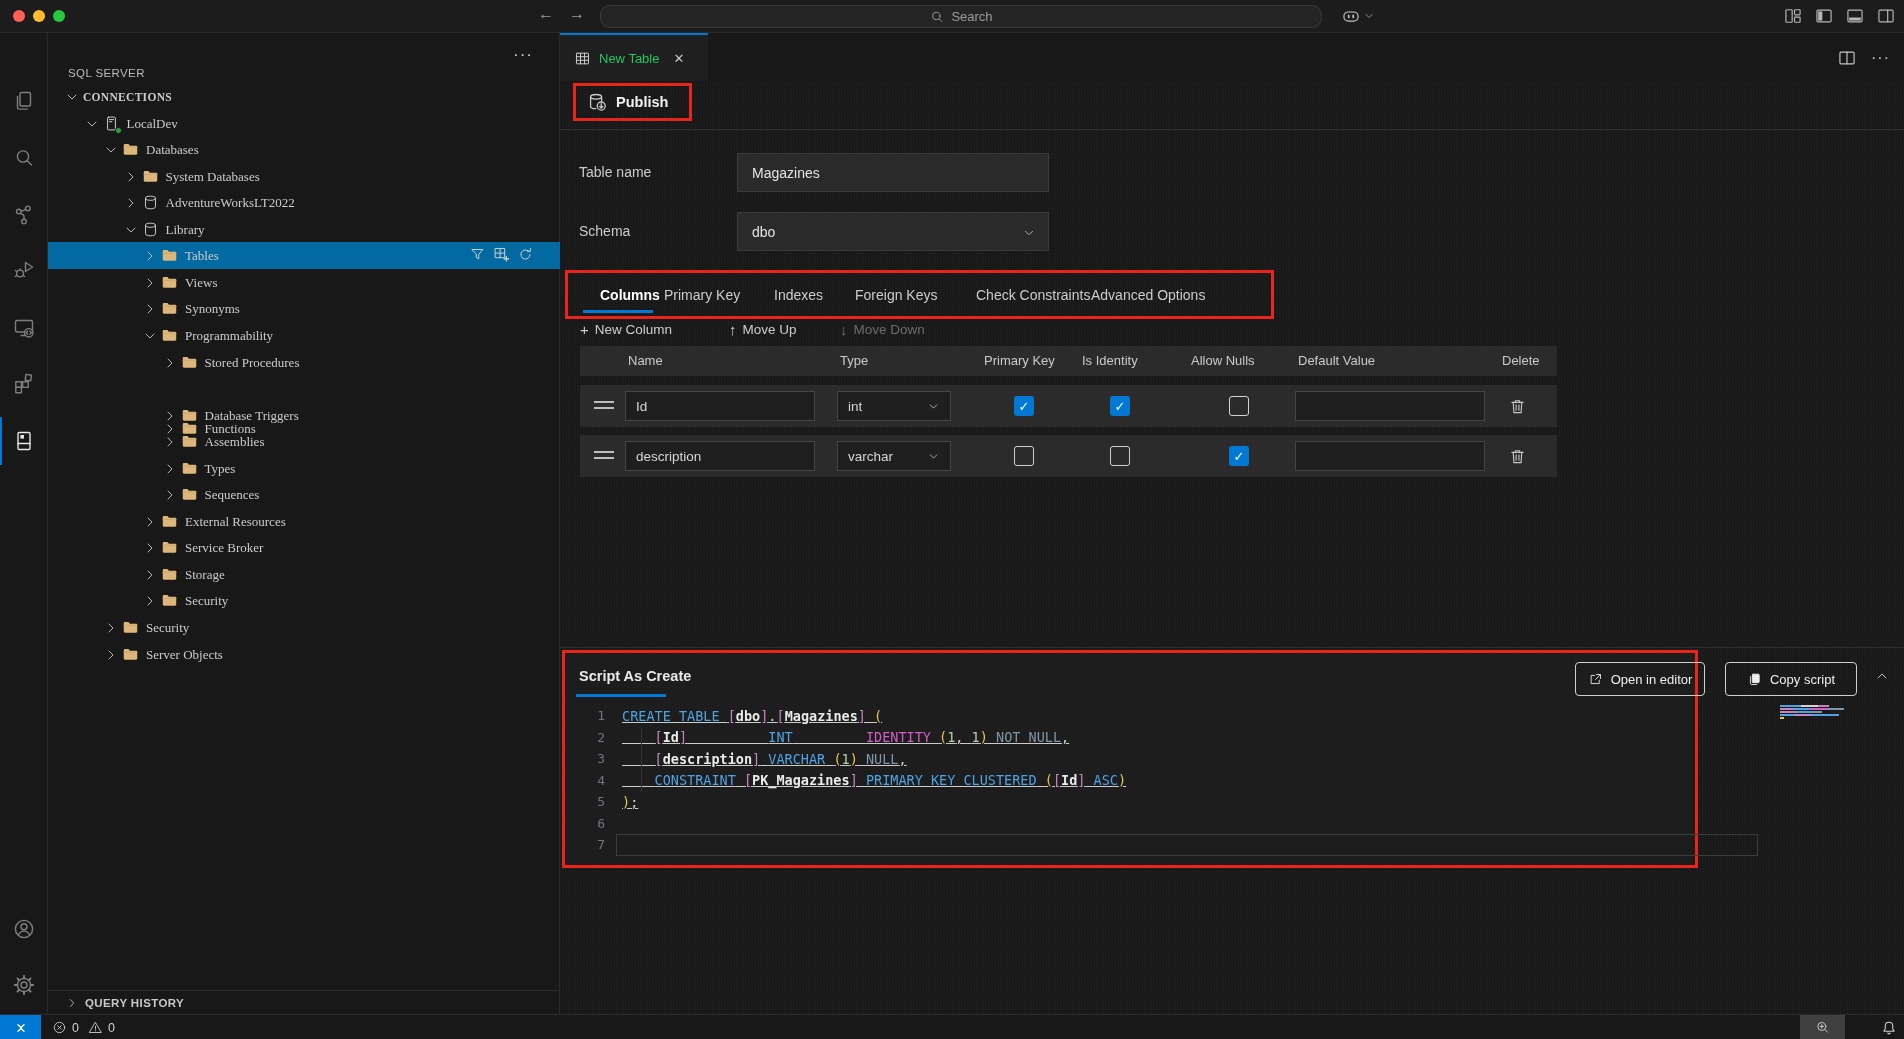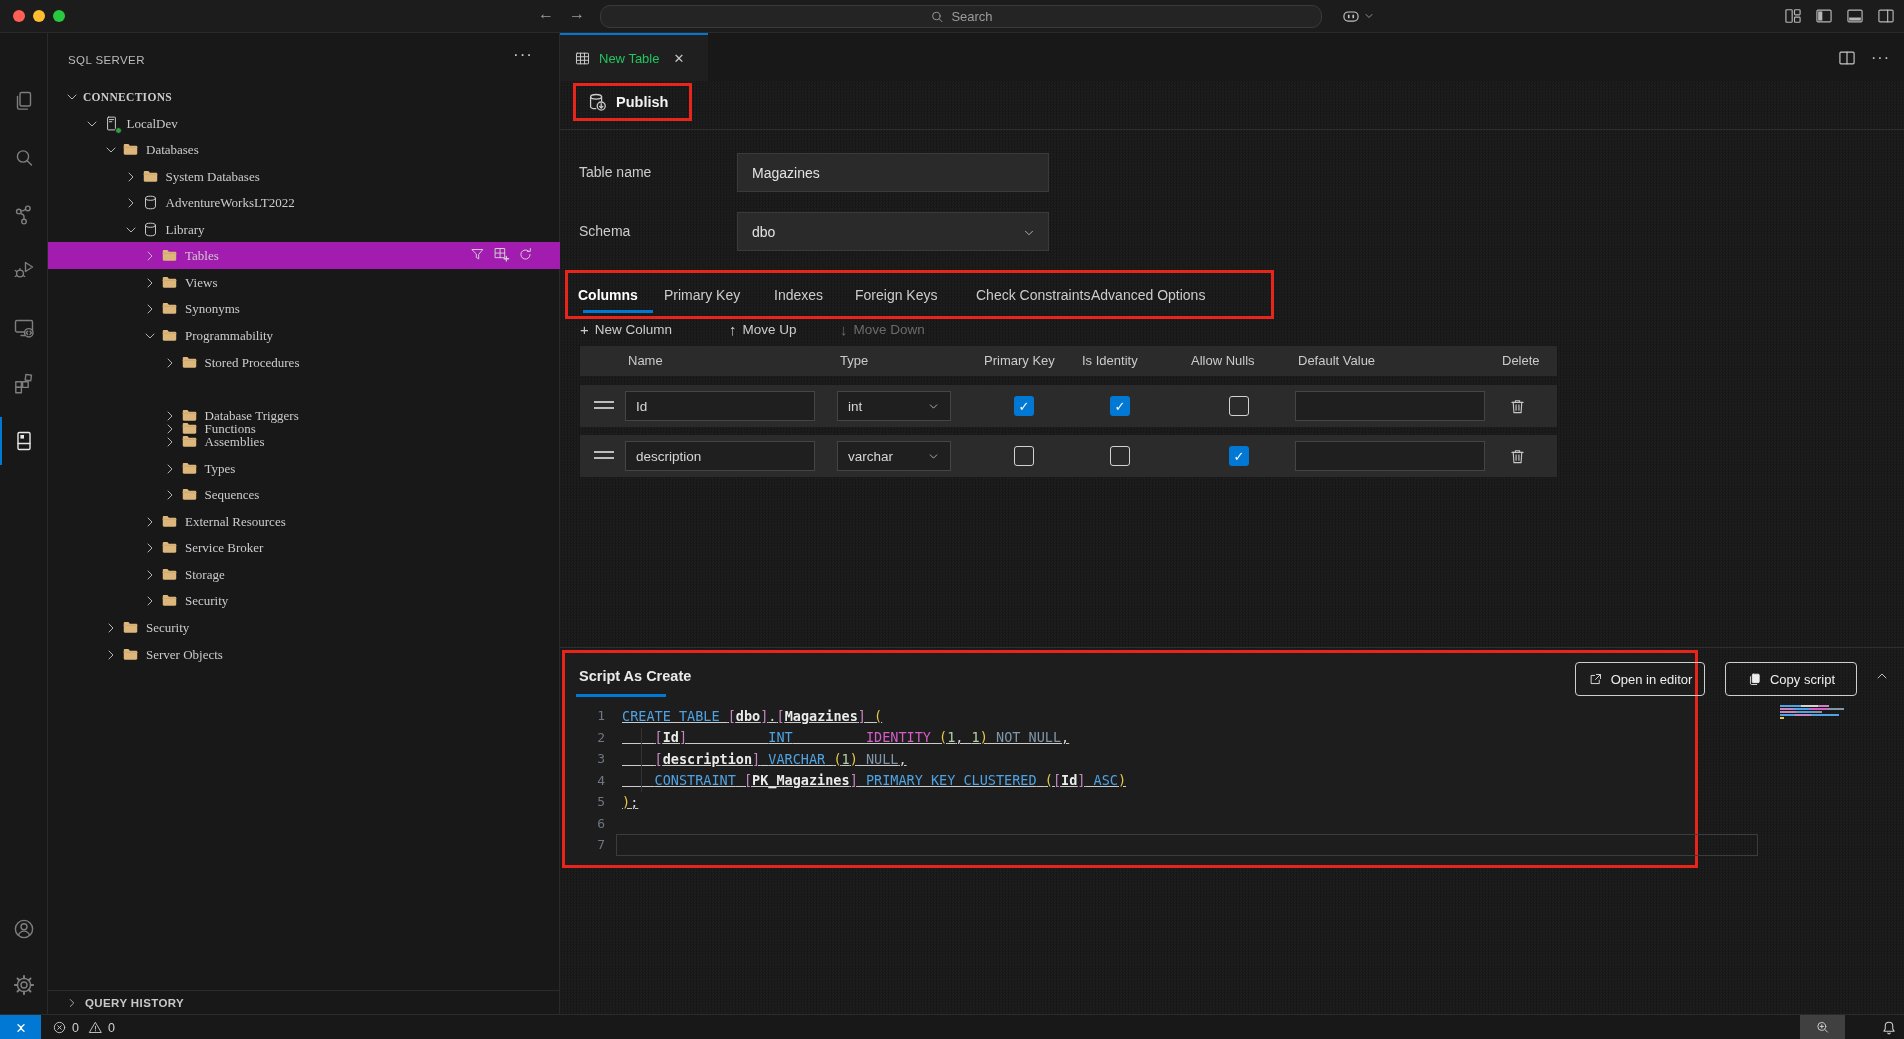--- a/index.html
+++ b/index.html
@@ -17,25 +17,25 @@
   .copilot-tb { position:absolute; left:1341px; top:6px; display:flex; align-items:center; gap:2px; color:#c3c3c3; }
 
   
   .activitybar { position:absolute; left:0; top:33px; width:48px; height:981px; background:#181818; border-right:1px solid #2a2a2a; }
   .ab-item { position:absolute; left:0; width:48px; height:48px; display:flex; align-items:center; justify-content:center; color:#7e7e7e; }
   .ab-item.active { color:#e7e7e7; }
   .ab-active-bar { position:absolute; left:0; width:2px; height:48px; background:#0078d4; }
 
   
   .sidebar { position:absolute; left:48px; top:33px; width:512px; height:981px; background:#181818; border-right:1px solid #2a2a2a; }
-  .sb-title { position:absolute; left:20px; top:21px; font-size:11.5px; letter-spacing:.4px; color:#bbbbbb; }
+  .sb-title { position:absolute; left:20px; top:34px; font-size:11.5px; letter-spacing:.4px; color:#bbbbbb; }
   .sb-more { position:absolute; right:26px; top:12px; font-size:17px; color:#cccccc; letter-spacing:1px; }
   .tree { position:absolute; left:0; top:50px; width:512px; }
   .tree-row { position:absolute; left:0; width:512px; height:27px; display:flex; align-items:center; font-size:13px; color:#cccccc; white-space:nowrap;font-family:Liberation Serif, serif; }
-  .tree-row.selected { background:#a21caf;text-align:center; }
+  .tree-row.selected { background:#0369a1;text-align:center; }
   .tr-chev { width:16px; height:16px; flex:0 0 16px; color:#c0c0c0; margin-right:3px; }
   .tr-icon { width:17px; height:17px; flex:0 0 17px; margin-right:7px; position:relative; }
   .tr-label { }
   .tr-label.section { font-weight:bold; font-size:11.5px; letter-spacing:.3px; }
   .tr-actions { position:absolute; right:26px; top:4px; display:flex; gap:7px; color:#cfcfcf; }
   .status-dot { position:absolute; right:-2px; bottom:-2px; width:7px; height:7px; border-radius:50%; background:#2ea043; border:1px solid #181818; }
   .qh { position:absolute; left:0; top:957px; width:512px; height:25px; border-top:1px solid #2b2b2b; display:flex; align-items:center; }
   .qh-chev { margin-left:17px; width:14px; height:14px; color:#c5c5c5; }
   .qh-label { margin-left:6px; font-size:11.5px; font-weight:bold; letter-spacing:.4px; color:#c9c9c9; }
 
@@ -640,21 +640,21 @@
     <div class="field" style="top:179px">
       <span>dbo</span>
       <span class="select-chev">
           <svg viewBox="0 0 24 24" width="100%" height="100%" fill="none" stroke="currentColor" stroke-width="1.4" stroke-linecap="round" stroke-linejoin="round">
             <path d="M6 9l6 6 6-6"></path>
           </svg>
         </span>
     </div>
 
     <div class="designer-tabs annot" id="designerTabs" style="border-color: rgb(232, 37, 26);">
-        <div class="dtab active" style="left: 10px;">Columns</div>
+        <div class="dtab active" style="left: 32px;">Columns</div>
         <div class="dtab-underline"></div>
         <div class="dtab" style="left: 96px;">Primary Key</div>
         <div class="dtab" style="left: 206px;">Indexes</div>
         <div class="dtab" style="left: 287px;">Foreign Keys</div>
         <div class="dtab" style="left: 408px;">Check Constraints</div>
         <div class="dtab" style="left: 523px;">Advanced Options</div>
       </div>
 
     <div class="toolbar" id="gridToolbar">
         <div class="tb-item" style="left: 20px;">

